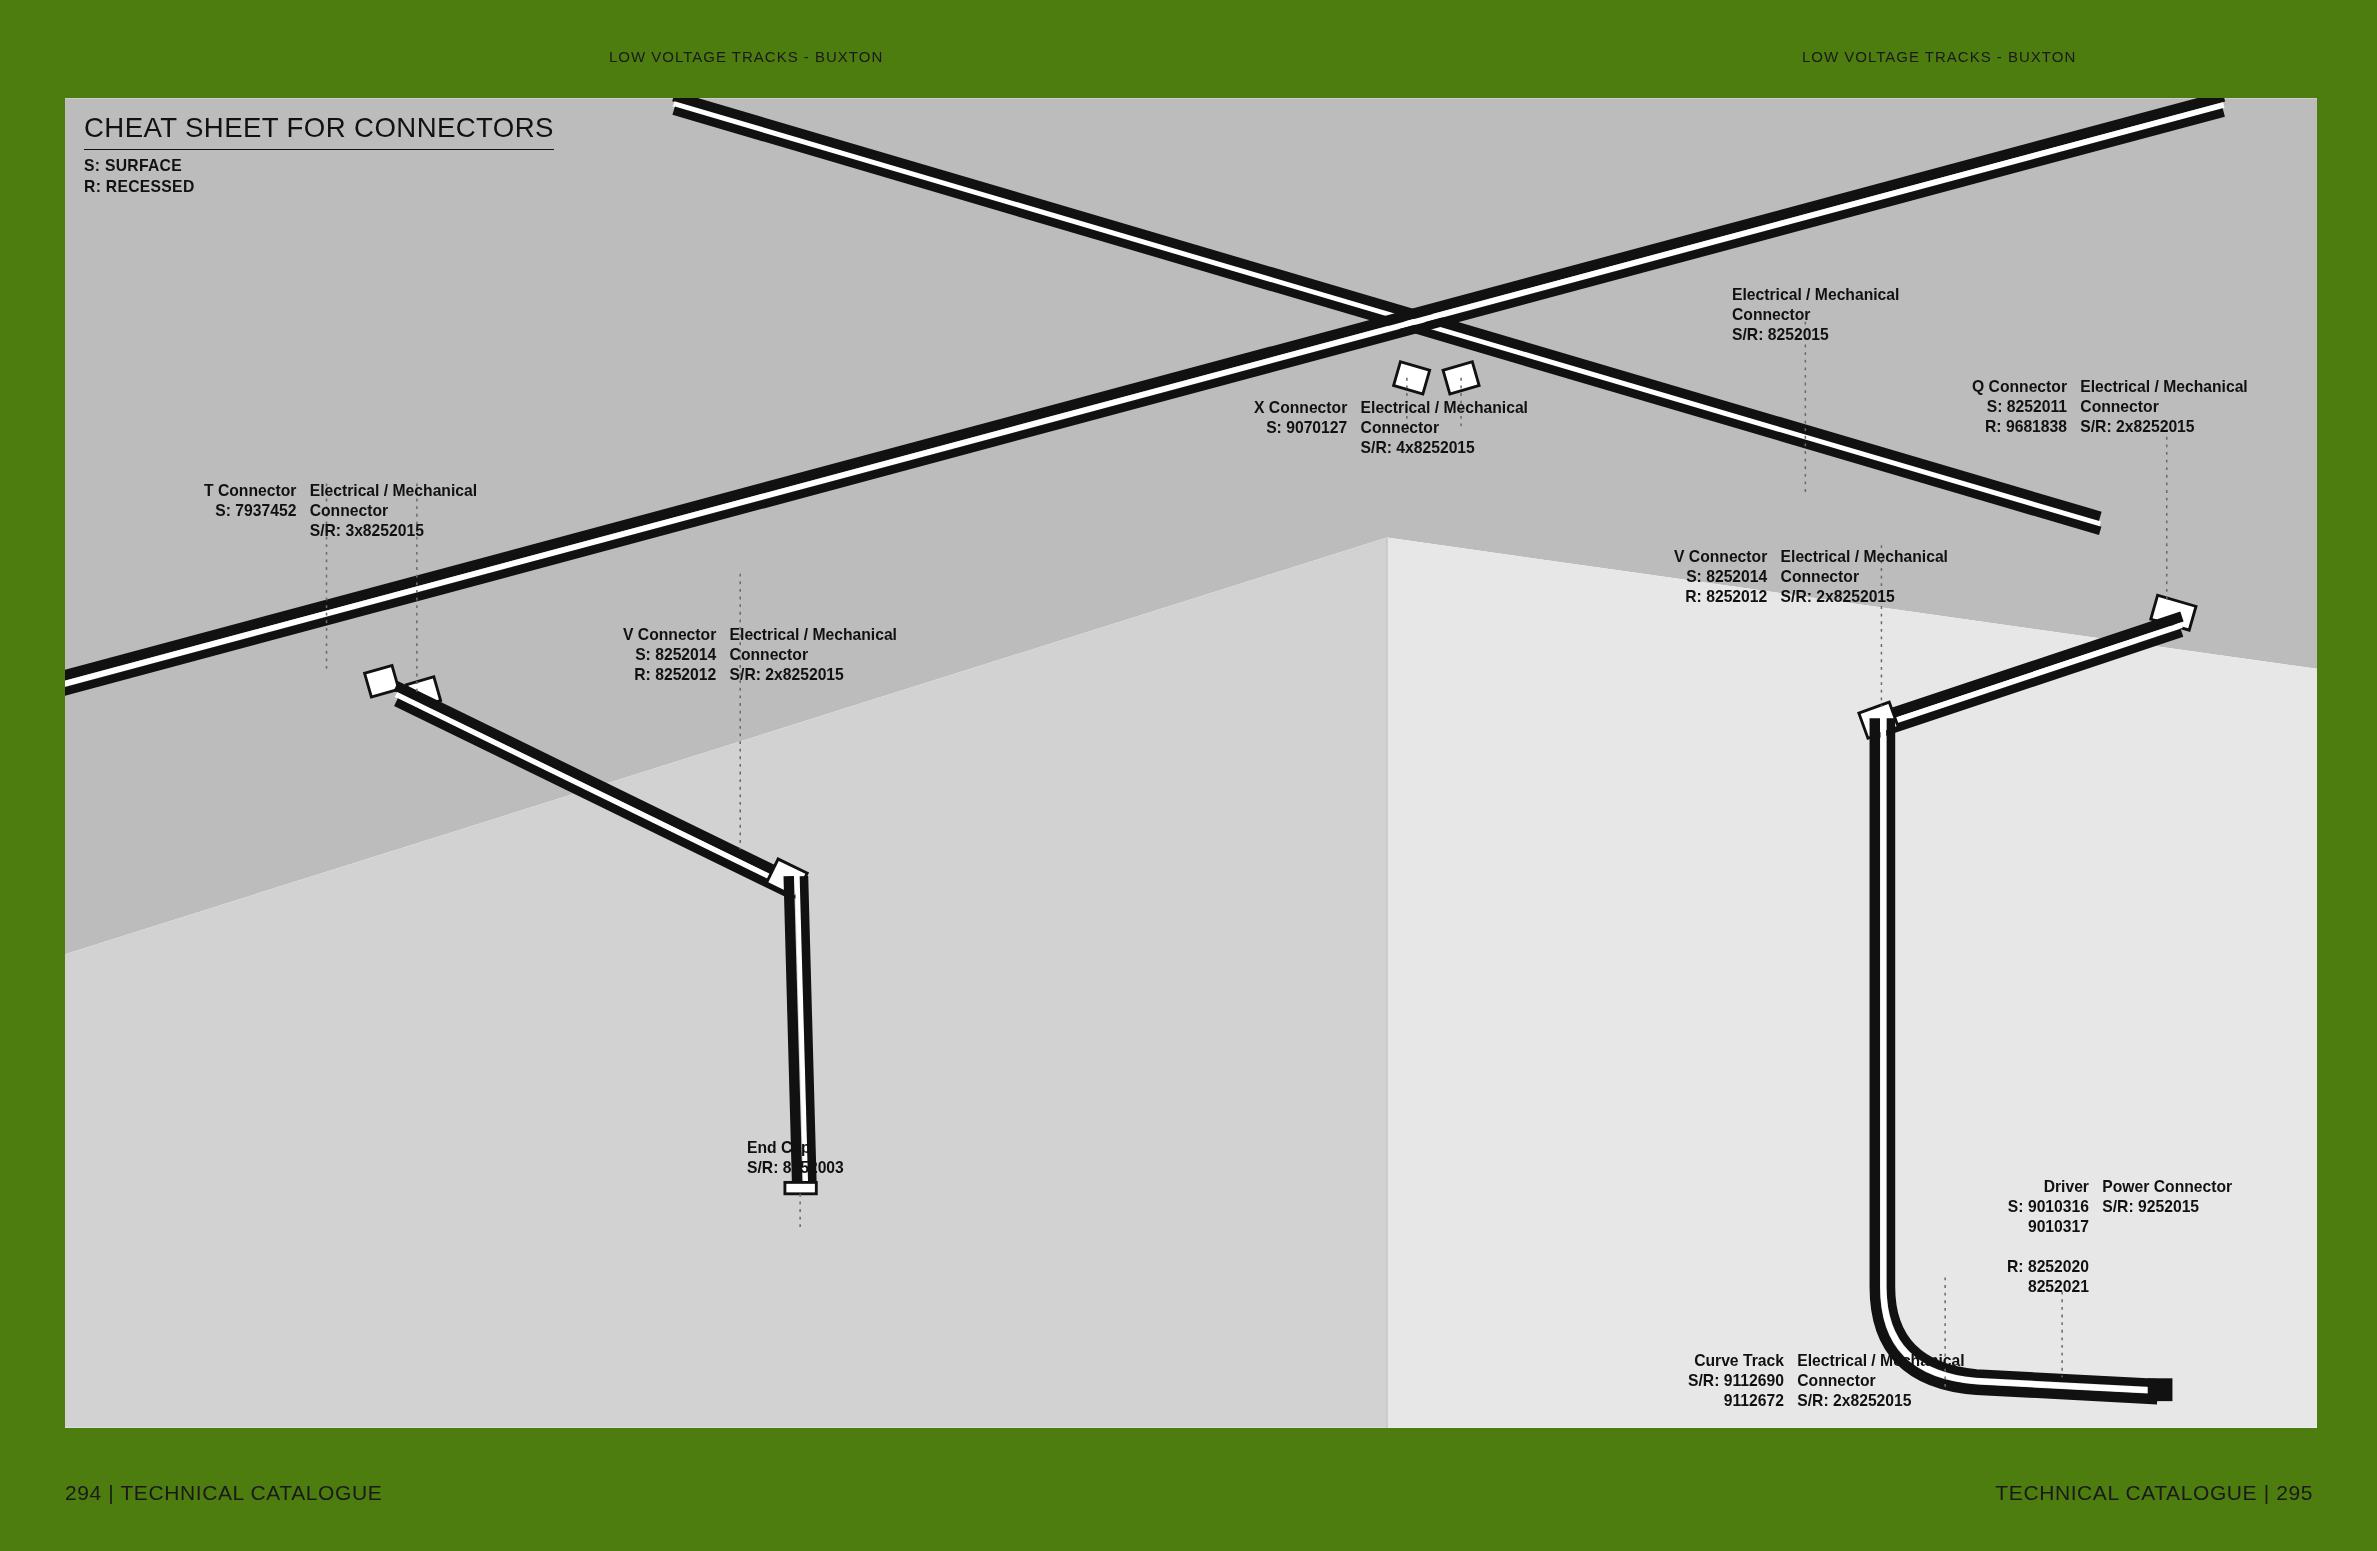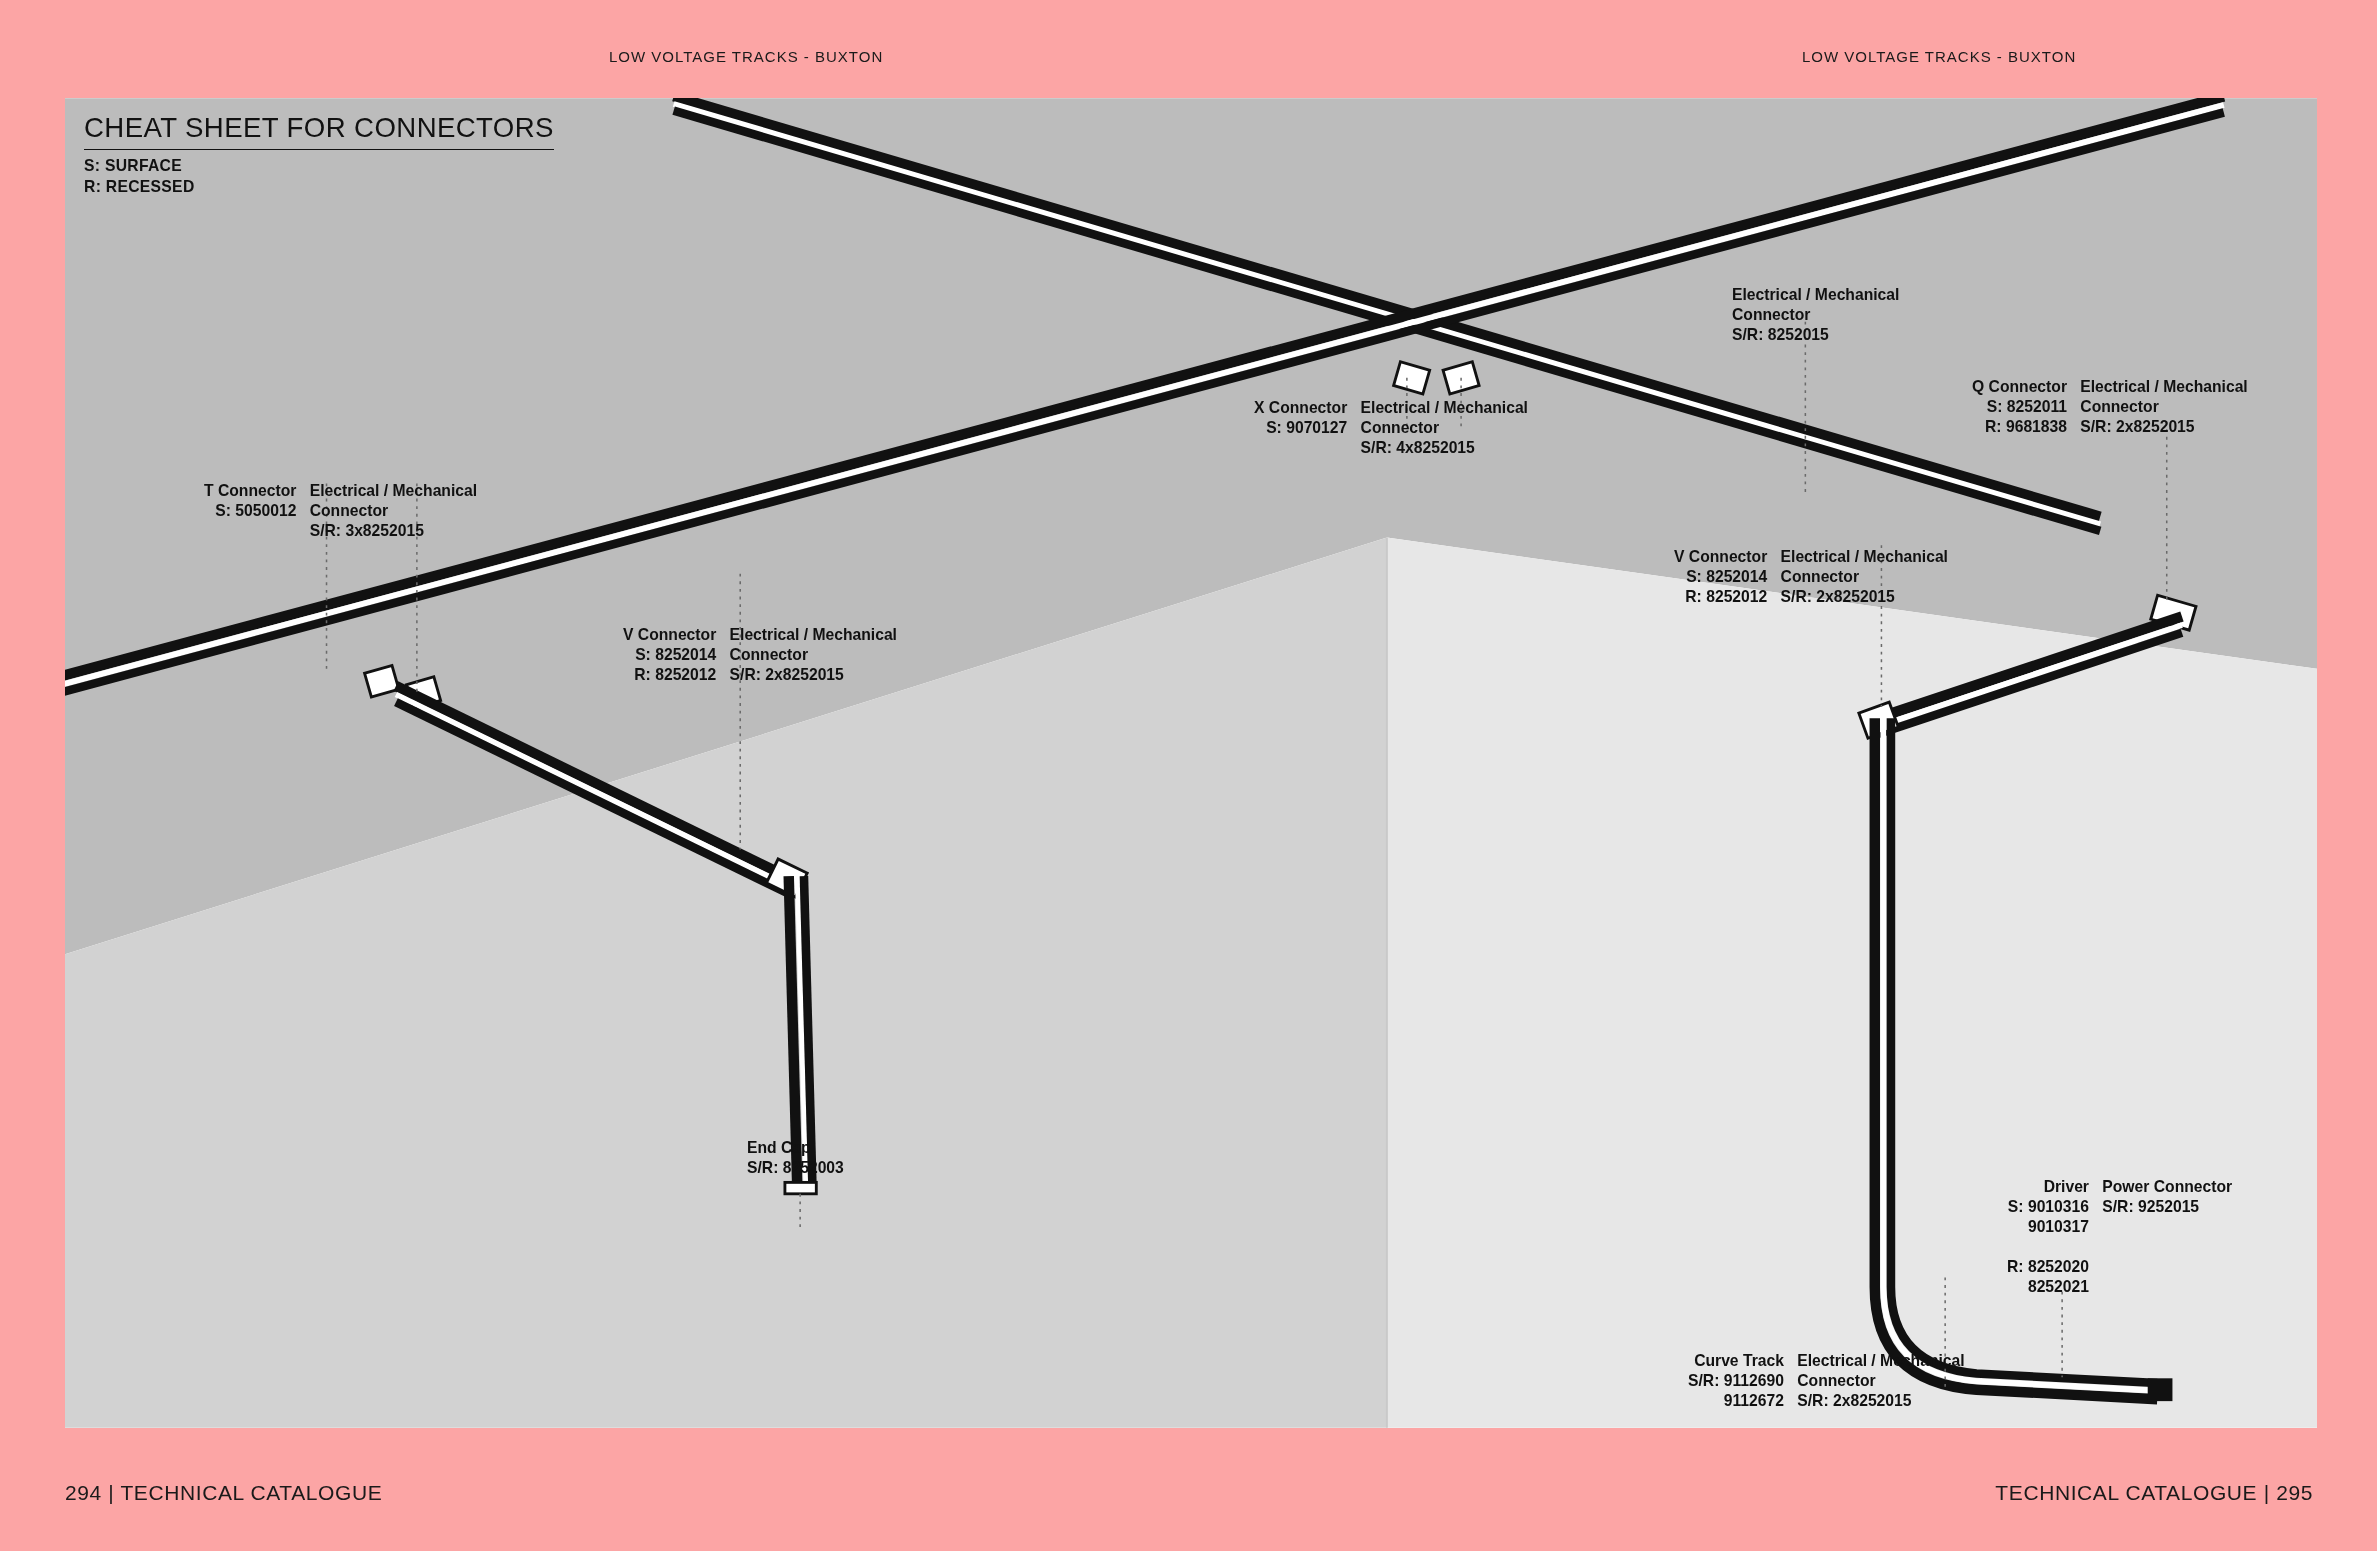--- a/index.html
+++ b/index.html
@@ -8,21 +8,21 @@
     background: #ffffff;
   }
   body {
     font-family: "Liberation Sans", sans-serif;
     color: #111;
   }
   #page {
     position: relative;
     width: 2378px;
     height: 1551px;
-    background: #fca5a5;
+    background: #4d7c0f;
     overflow: hidden;
   }
 
   
   .running-head {
     position: absolute;
     top: 48px;
     font-size: 15px;
     letter-spacing: 1px;
     color: #1a1a1a;
@@ -200,21 +200,21 @@
 
   <div id="cheat-block">
     <div id="cheat-title">CHEAT SHEET FOR CONNECTORS</div>
     <div class="cheat-line">S: SURFACE</div>
     <div class="cheat-line">R: RECESSED</div>
   </div>
 
   <div class="callout" style="left:204px; top:481px;">
     <div class="col right-align">
       <span class="row">T Connector</span>
-      <span class="row">S: 5050012</span>
+      <span class="row">S: 7937452</span>
     </div>
     <div class="col">
       <span class="row">Electrical / Mechanical</span>
       <span class="row">Connector</span>
       <span class="row">S/R: 3x8252015</span>
     </div>
   </div>
 
   <div class="callout" style="left:1254px; top:398px;">
     <div class="col right-align">

